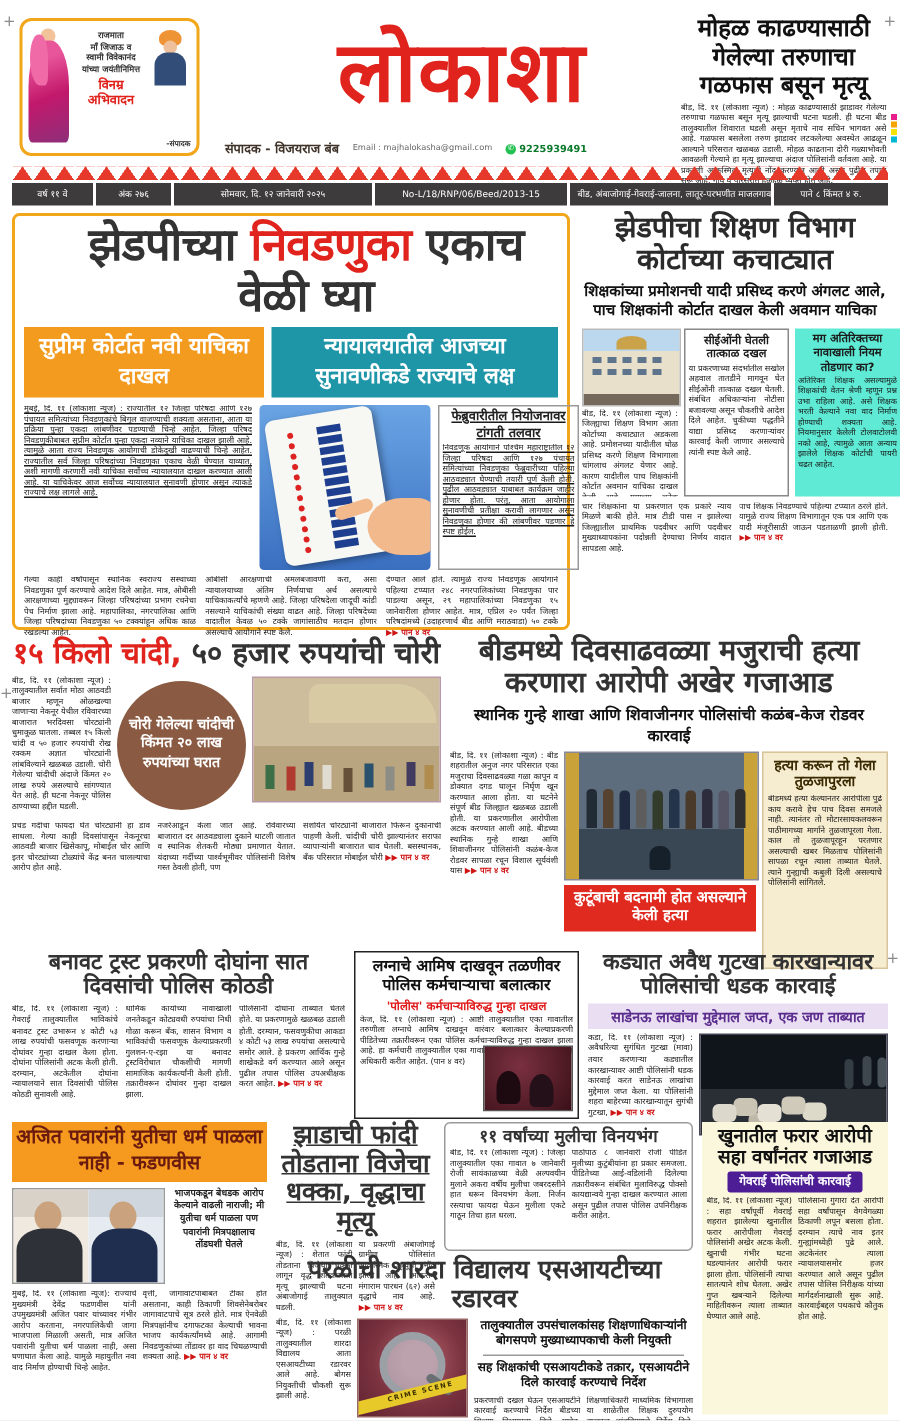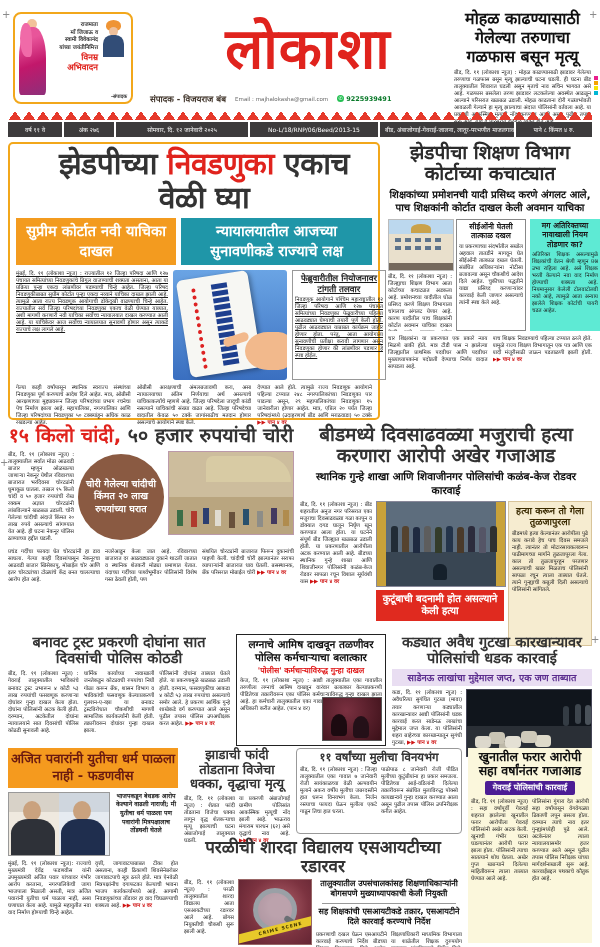--- a/index.html
+++ b/index.html
@@ -12,21 +12,21 @@
   .red{color:#e0231d;}
   .crop{position:absolute;color:#8a8a8a;font-size:10px;line-height:1;}
   
   .tribute{left:13px;top:12px;width:120px;height:92px;border:2.5px solid #f2a71b;border-radius:8px;
            background:#fff;display:flex;padding:3px;gap:2px;}
   .t-woman{width:30px;height:80px;position:relative;flex:none;}
   .t-woman .head{position:absolute;left:9px;top:2px;width:10px;height:10px;border-radius:50%;background:#f2c29a;}
   .t-woman .body{position:absolute;left:1px;top:10px;width:27px;height:68px;border-radius:45% 45% 8% 8%;
                  background:linear-gradient(160deg,#e8559a 20%,#c2186b 55%,#8e2f7a);}
   .t-woman .drape{position:absolute;left:2px;top:6px;width:12px;height:34px;border-radius:50% 50% 20% 60%;background:#f06aa8;}
-  .t-mid{flex:1;text-align:right;font-size:5.6px;font-weight:700;color:#333;line-height:1.35;padding-top:4px;}
+  .t-mid{flex:1;text-align:center;font-size:5.6px;font-weight:700;color:#333;line-height:1.35;padding-top:4px;}
   .t-red{color:#e0231d;font-size:8.5px;font-weight:800;line-height:1.1;margin-top:2px;}
   .t-man{width:28px;flex:none;position:relative;font-size:5px;}
   .t-man .turban{position:absolute;left:6px;top:3px;width:15px;height:11px;border-radius:50% 50% 40% 40%;background:#ef9434;}
   .t-man .face{position:absolute;left:9px;top:10px;width:9px;height:9px;border-radius:50%;background:#eec09b;}
   .t-man .torso{position:absolute;left:3px;top:18px;width:21px;height:22px;border-radius:40% 40% 0 0;background:#324d77;}
   .t-sig{position:absolute;right:1px;bottom:0;font-weight:700;color:#333;}
   .mast-title{left:158px;top:14px;width:300px;text-align:center;font-size:56px;font-weight:900;
               color:#e0231d;line-height:1.25;letter-spacing:1px;}
   .mast-sub{left:150px;top:93px;width:310px;display:flex;align-items:center;gap:9px;}
   .mast-ed{font-size:8.5px;font-weight:800;color:#40342a;}
@@ -156,21 +156,21 @@
   .pawar-pic .p{flex:1;position:relative;}
   .pawar-pic .p1{background:linear-gradient(180deg,#d8d2c8 0 30%,#efe9df 30%);}
   .pawar-pic .p2{background:linear-gradient(180deg,#cfd6de 0 30%,#e6ebf1 30%);}
   .pawar-pic .hd{position:absolute;left:14px;top:8px;width:18px;height:20px;border-radius:50%;background:#caa27e;}
   .pawar-pic .bd{position:absolute;left:2px;top:26px;width:44px;height:36px;border-radius:40% 40% 0 0;background:#2e3138;}
   .pawar-pic .p2 .bd{background:#1f2e4e;}
   .pawar-side{flex:1;font-size:6.2px;font-weight:700;line-height:1.4;color:#222;text-align:center;}
   .pawar-cols{display:flex;gap:4px;margin-top:4px;}
   .pawar-cols>div{flex:1;height:96px;}
   .tree{left:184px;top:748px;width:106px;height:86px;}
-  .tree-h{font-size:13px;}
+  .tree-h{font-size:17px;text-decoration:underline;}
   .tree-cols{display:flex;gap:4px;margin-top:3px;}
   .tree-cols>div{flex:1;height:52px;}
   .vinay{left:296px;top:748px;width:166px;height:86px;border:1px solid #999;border-radius:4px;padding:2px 3px;}
   .vin-h{font-size:11.5px;}
   .vin-cols{display:flex;gap:4px;margin-top:2px;}
   .vin-cols>div{flex:1;height:62px;}
   .school{left:184px;top:838px;width:278px;height:105px;}
   .sch-h{font-size:17px;}
   .sch-row{display:flex;gap:4px;margin-top:3px;}
   .sch-lead{width:50px;flex:none;height:66px;}

